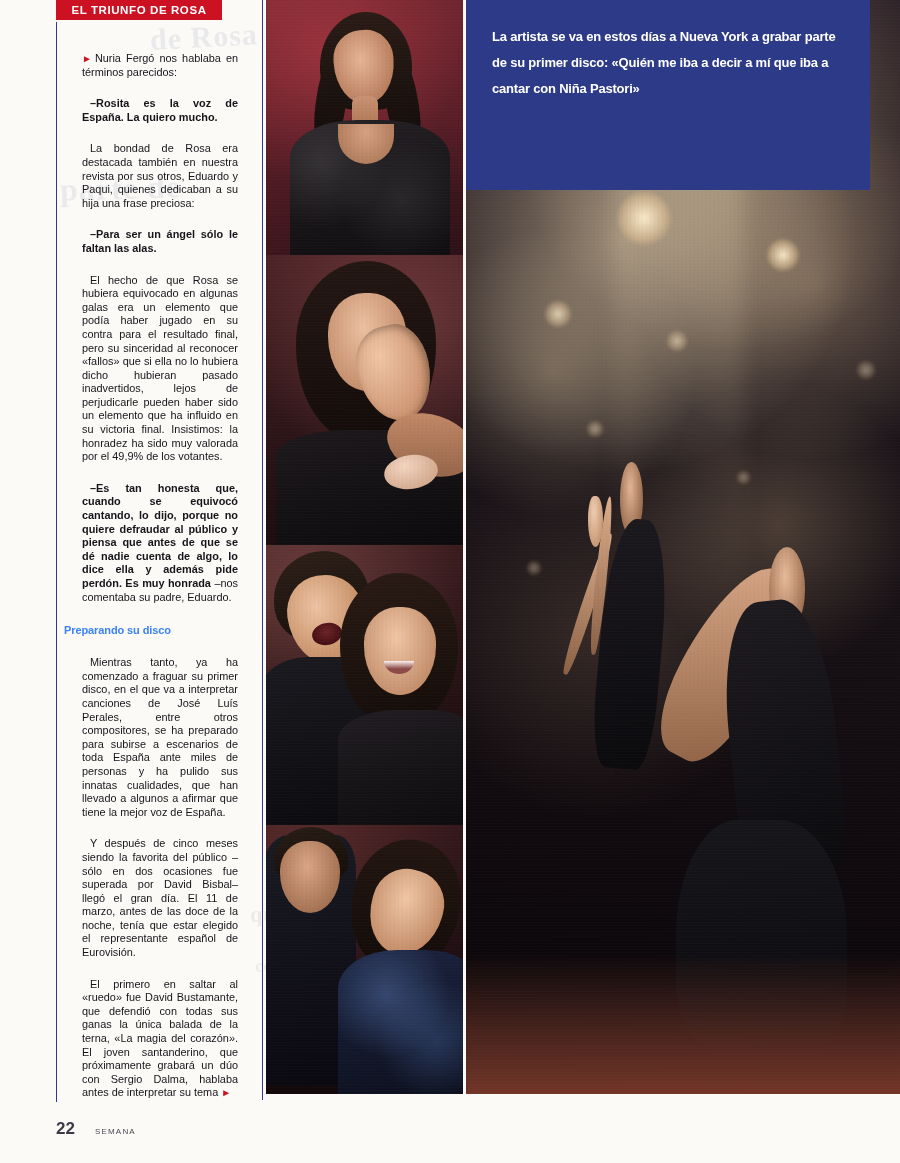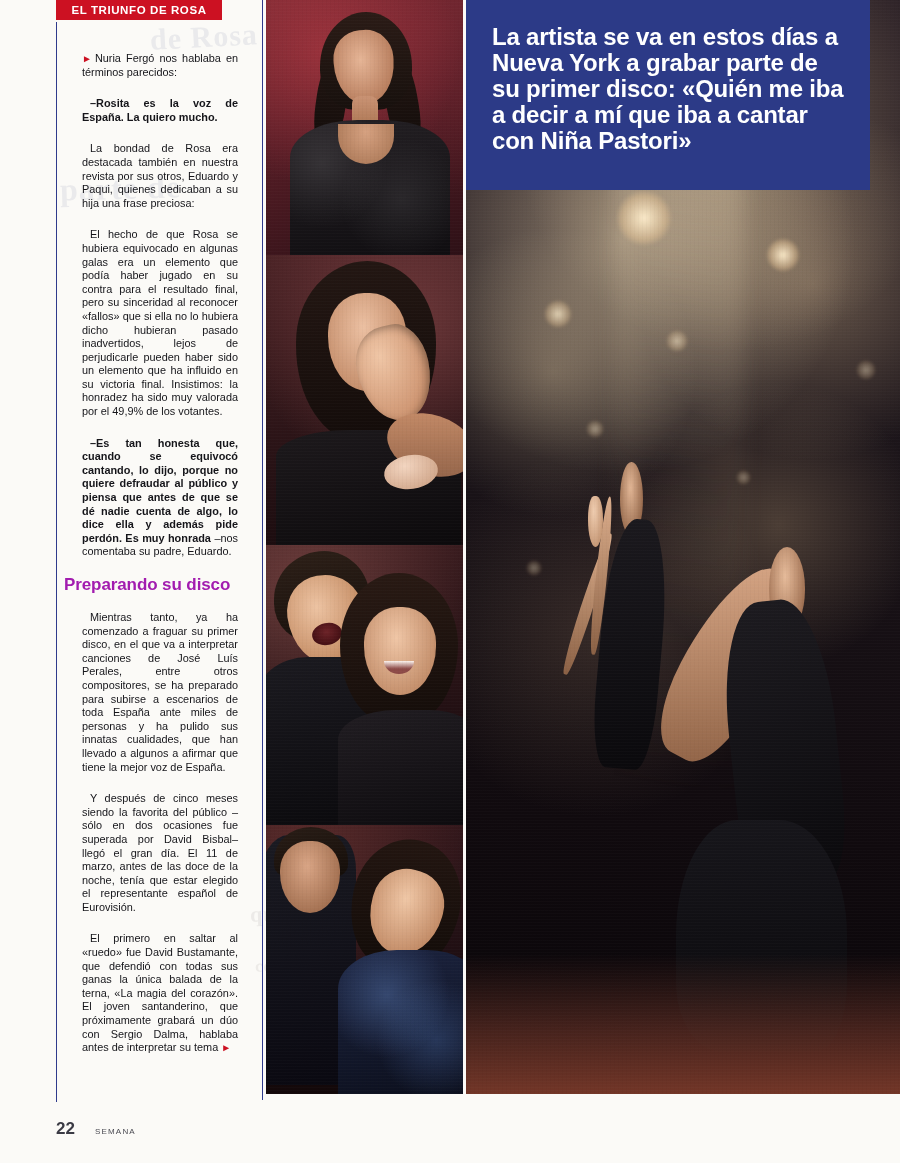--- a/index.html
+++ b/index.html
@@ -81,22 +81,22 @@
   .column p { margin: 18px; }
   .column p + p { text-indent: 8px; }
   .column p.noindent + p { text-indent: 8px; }
   .bold { font-weight: bold; }
   .first-line-marker {
     color: #cc1122;
     font-size: 10px;
     margin-right: 3px;
   }
   .subhead {
-    color: #a21caf;
-    font-size: 17px;
+    color: #3b82f6;
+    font-size: 11px;
     font-weight: bold;
     margin: 9px 0 4px 0 !important;
     text-indent: 0 !important;
     line-height: 16px;
     letter-spacing: -0.1px;
   }
   .arrow-end {
     color: #cc1122;
     font-size: 10px;
   }
@@ -140,21 +140,21 @@
 
   
   .caption-box {
     position: absolute;
     left: 466px; top: 0px;
     width: 404px; height: 190px;
     background: #2c3a87;
     color: #ffffff;
     padding: 24px 26px 0 26px;
     font-family: "Liberation Sans", sans-serif;
-    font-size: 24px;
+    font-size: 13px;
     line-height: 26px;
     font-weight: bold;
     letter-spacing: -0.2px;
   }
 
   
   .scene { position: absolute; inset: 0; }
 
   
   .p1-bg {
@@ -439,20 +439,21 @@
 
   <div class="header-bar">EL TRIUNFO DE ROSA</div>
 
   <div class="left-rule"></div>
   <div class="right-rule"></div>
 
   <div class="column">
     <p class="noindent"><span class="first-line-marker">►</span><span>Nuria Fergó nos hablaba en términos parecidos:</span></p>
     <p class="bold">–Rosita es la voz de España. La quiero mucho.</p>
     <p>La bondad de Rosa era destacada también en nuestra revista por sus otros, Eduardo y Paqui, quienes dedicaban a su hija una frase preciosa:</p>
+    <p class="bold">–Para ser un ángel sólo le faltan las alas.</p>
     <p>El hecho de que Rosa se hubiera equivocado en algunas galas era un elemento que podía haber jugado en su contra para el resultado final, pero su sinceridad al reconocer «fallos» que si ella no lo hubiera dicho hubieran pasado inadvertidos, lejos de perjudicarle pueden haber sido un elemento que ha influido en su victoria final. Insistimos: la honradez ha sido muy valorada por el 49,9% de los votantes.</p>
     <p><span class="bold">–Es tan honesta que, cuando se equivocó cantando, lo dijo, porque no quiere defraudar al público y piensa que antes de que se dé nadie cuenta de algo, lo dice ella y además pide perdón. Es muy honrada</span><span> –nos comentaba su padre, Eduardo.</span></p>
 
     <p class="subhead">Preparando su disco</p>
 
     <p class="noindent">Mientras tanto, ya ha comenzado a fraguar su primer disco, en el que va a interpretar canciones de José Luís Perales, entre otros compositores, se ha preparado para subirse a escenarios de toda España ante miles de personas y ha pulido sus innatas cualidades, que han llevado a algunos a afirmar que tiene la mejor voz de España.</p>
     <p>Y después de cinco meses siendo la favorita del público –sólo en dos ocasiones fue superada por David Bisbal– llegó el gran día. El 11 de marzo, antes de las doce de la noche, tenía que estar elegido el representante español de Eurovisión.</p>
     <p><span>El primero en saltar al «ruedo» fue David Bustamante, que defendió con todas sus ganas la única balada de la terna, «La magia del corazón». El joven santanderino, que próximamente grabará un dúo con Sergio Dalma, hablaba antes de interpretar su tema</span> <span class="arrow-end">►</span></p>
   </div>
 

